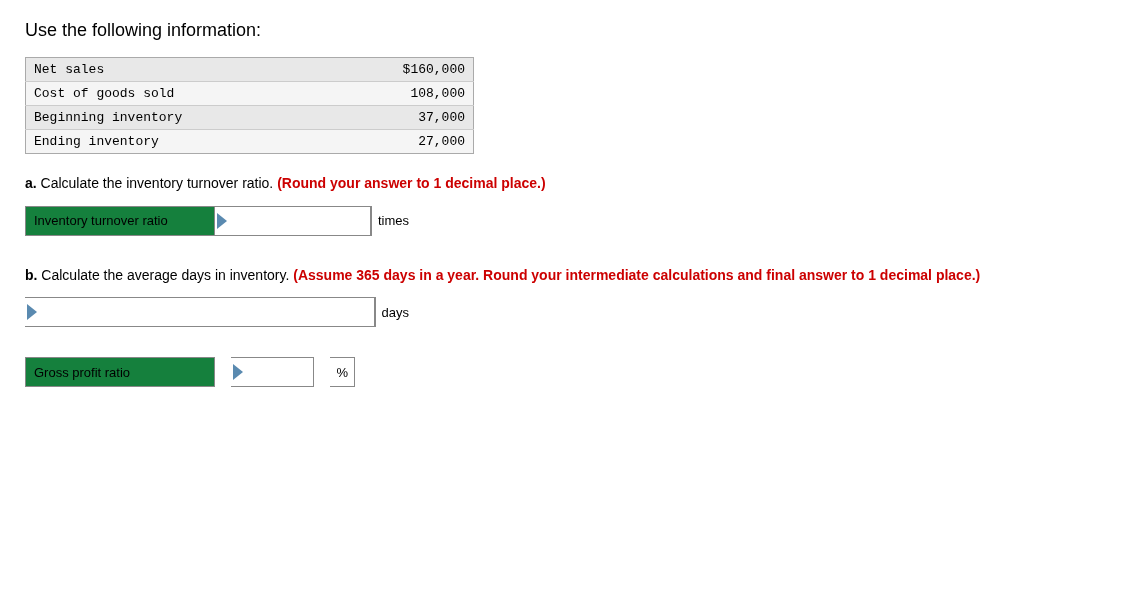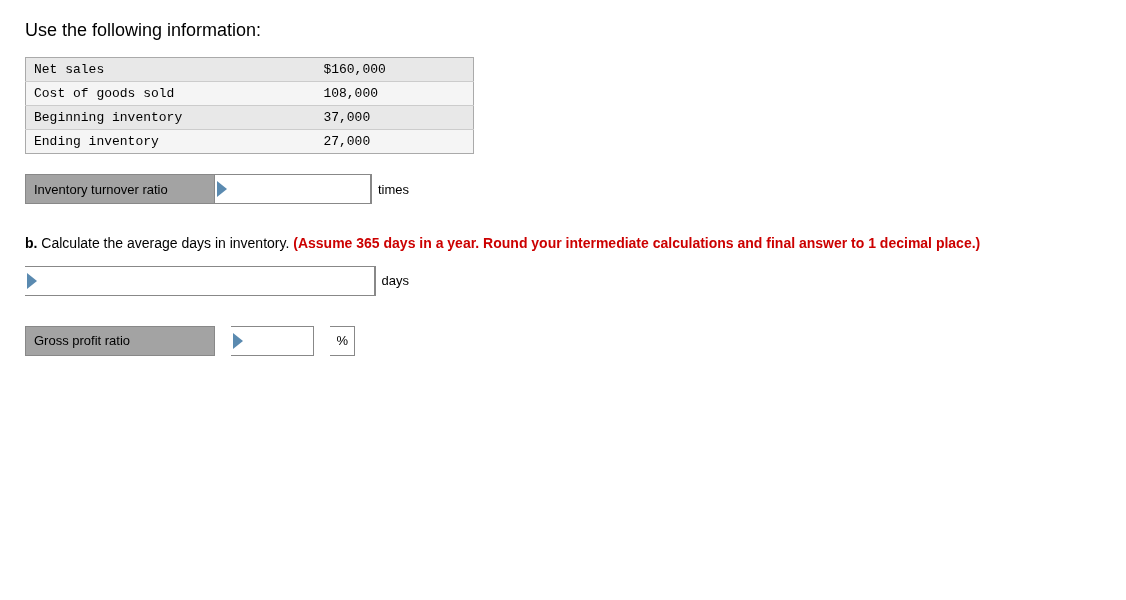--- a/index.html
+++ b/index.html
@@ -34,21 +34,21 @@
     }
     .info-table td {
       padding: 4px 8px;
       font-family: 'Courier New', monospace;
       font-size: 13px;
     }
     .info-table td:first-child {
       width: 220px;
     }
     .info-table td:last-child {
-      text-align: left;
+      text-align: right;
       width: 120px;
     }
     .info-table tr:nth-child(odd) {
       background-color: #e8e8e8;
     }
     .info-table tr:nth-child(even) {
       background-color: #f5f5f5;
     }
     .section {
       margin-bottom: 30px;
@@ -65,21 +65,21 @@
       color: #cc0000;
       font-weight: bold;
     }
     .answer-row {
       display: flex;
       align-items: center;
       gap: 0;
       width: 390px;
     }
     .answer-label {
-      background-color: #a3a3a3;
+      background-color: #15803d;
       border: 1px solid #888;
       padding: 5px 8px;
       font-size: 13px;
       min-width: 190px;
       height: 30px;
       display: flex;
       align-items: center;
     }
     .answer-input-wrapper {
       display: flex;
@@ -159,20 +159,23 @@
       <td>37,000</td>
     </tr>
     <tr>
       <td>Ending inventory</td>
       <td>27,000</td>
     </tr>
   </tbody>
 </table>
 
 <div class="section">
+  <p class="section-label">
+    <strong>a.</strong><span> Calculate the inventory turnover ratio. </span><span class="red-text">(Round your answer to 1 decimal place.)</span>
+  </p>
   <div class="answer-row">
     <div class="answer-label">Inventory turnover ratio</div>
     <div class="answer-input-wrapper">
       <div class="answer-triangle"></div>
       <input class="answer-input" type="text" style="">
     </div>
     <div class="answer-unit">times</div>
   </div>
 </div>
 

